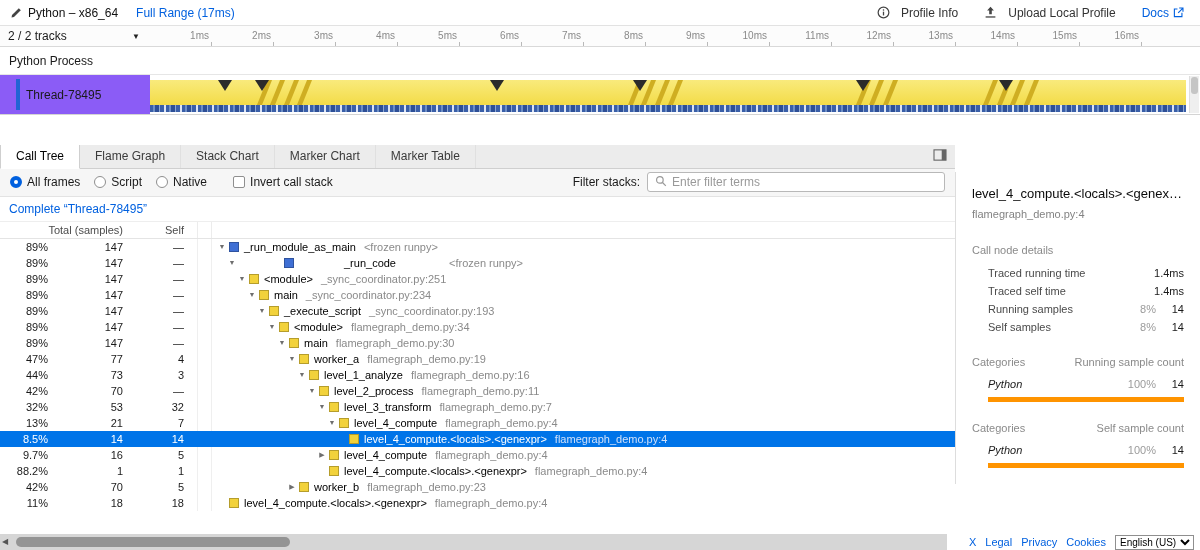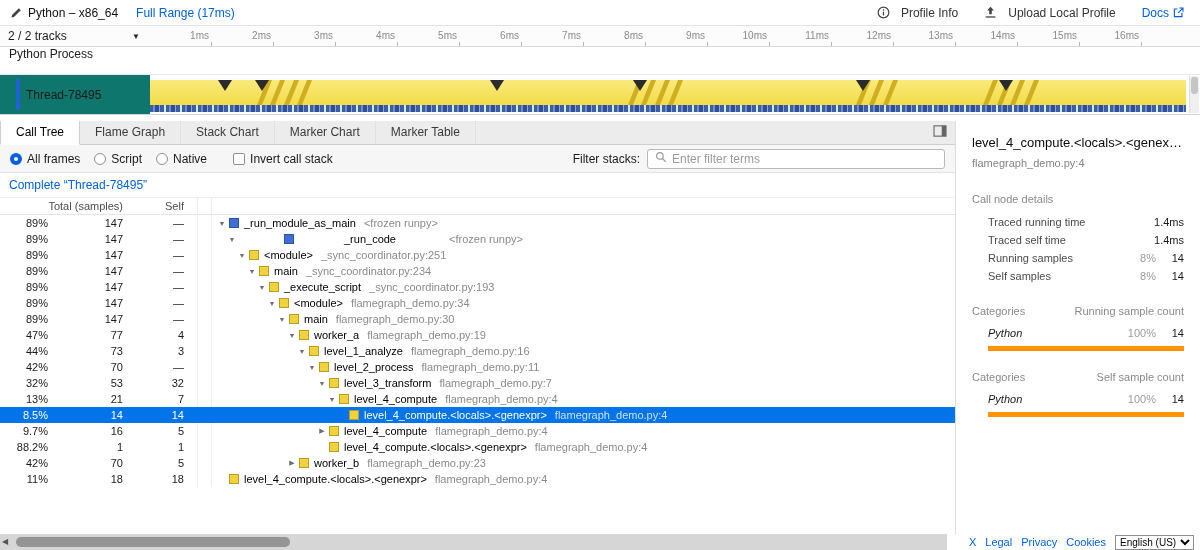--- a/index.html
+++ b/index.html
@@ -17,35 +17,35 @@
   .docs { display:flex; align-items:center; gap:4px; color:#0060df; text-decoration:none; cursor:pointer; }
 
   
   .ruler-row { height:21px; flex:0 0 21px; display:flex; border-bottom:1px solid #d9d9d9; background:#fcfcfc; }
   .tracks-btn { width:150px; flex:0 0 150px; display:flex; align-items:center; justify-content:space-between; padding:0 10px 0 8px; cursor:pointer;text-align:center; }
   .tracks-btn .dd { font-size:8px; color:#222; }
   .ruler { flex:1; display:flex; overflow:hidden; }
   .tick { width:62px; flex:0 0 62px; text-align:right; padding-right:3px; font-size:10px; color:#8a8a8a; line-height:20px; position:relative; }
   .tick::after { content:''; position:absolute; right:0; bottom:0; height:4px; border-right:1px solid #b9b9b9; }
 
-  .process-row { height:28px; flex:0 0 28px; display:flex; align-items:flex-start; padding-left:9px; background:#fff; border-bottom:1px solid #e6e6e6; cursor:pointer; }
+  .process-row { height:28px; flex:0 0 28px; display:flex; align-items:center; padding-left:9px; background:#fff; border-bottom:1px solid #e6e6e6; cursor:pointer; }
   .thread-row { height:40px; flex:0 0 40px; display:flex; border-bottom:1px solid #d4d4d4; position:relative; background:#fff; }
-  .thread-label { width:150px; flex:0 0 150px; position:relative; display:flex; align-items:center; padding-left:26px; font-size:12px; background:#0f766e; cursor:pointer; }
+  .thread-label { width:150px; flex:0 0 150px; position:relative; display:flex; align-items:center; padding-left:26px; font-size:12px; background:#8b5cf6; cursor:pointer; }
   .tind { position:absolute; left:16px; top:4px; bottom:4px; width:4px; background:#2064d4; }
   .thread-track-viz { flex:1; position:relative; margin-right:14px; cursor:pointer; }
   .band { position:absolute; left:0; right:0; top:5px; height:25px; background:linear-gradient(#f9ea7c, #f3dc48); overflow:hidden; }
   .hatch { position:absolute; top:0; bottom:0; width:5px; background:#cfae22; transform:skewX(-22deg); }
   .jank-marker { position:absolute; top:0; width:0; height:0; transform:translateX(-50%); border-left:7px solid transparent; border-right:7px solid transparent; border-top:11px solid #2b2b2b; }
   .samples { position:absolute; left:0; right:0; bottom:2px; height:7px;
     background:repeating-linear-gradient(90deg,#3a5fa8 0 3px,#6d8fc6 3px 5px,#2d4f96 5px 9px,#8fa9d4 9px 10px,#3a5fa8 10px 14px,#dbe4f5 14px 16px); }
   .vscroll { position:absolute; right:1px; top:1px; bottom:1px; width:10px; background:#efefef; border-left:1px solid #dedede; }
   .vthumb { margin:1px; height:45%; background:#c5c5c5; border-radius:3px; }
 
   
-  .main { flex:1; display:flex; margin-top:6px; min-height:0; }
+  .main { flex:1; display:flex; margin-top:6px; min-height:0;align-items:center; }
   .content { width:955px; flex:0 0 955px; display:flex; flex-direction:column; min-height:0; }
   .sidebar { flex:1; border-left:1px solid #ddd; background:#fff; padding:14px 16px; font-size:11px; overflow:hidden; }
 
   .tabbar { height:24px; flex:0 0 24px; display:flex; align-items:stretch; background:#ececec; border-bottom:1px solid #cfcfcf; }
   .tabs { display:flex; }
   .tab { padding:0 15px; line-height:23px; font-size:12px; color:#3a3a3a; cursor:pointer; border-right:1px solid #e0e0e0; }
   .tab.selected { background:#fff; color:#000; border-right:1px solid #cfcfcf; border-left:1px solid #cfcfcf; margin-bottom:-1px; border-bottom:1px solid #fff; }
   .sb-toggle { margin-left:auto; margin-right:8px; background:none; border:none; display:flex; align-items:center; cursor:pointer; }
 
   .filterbar { height:28px; flex:0 0 28px; display:flex; align-items:center; padding:0 10px; background:#f6f6f6; border-bottom:1px solid #e3e3e3; gap:14px; }

